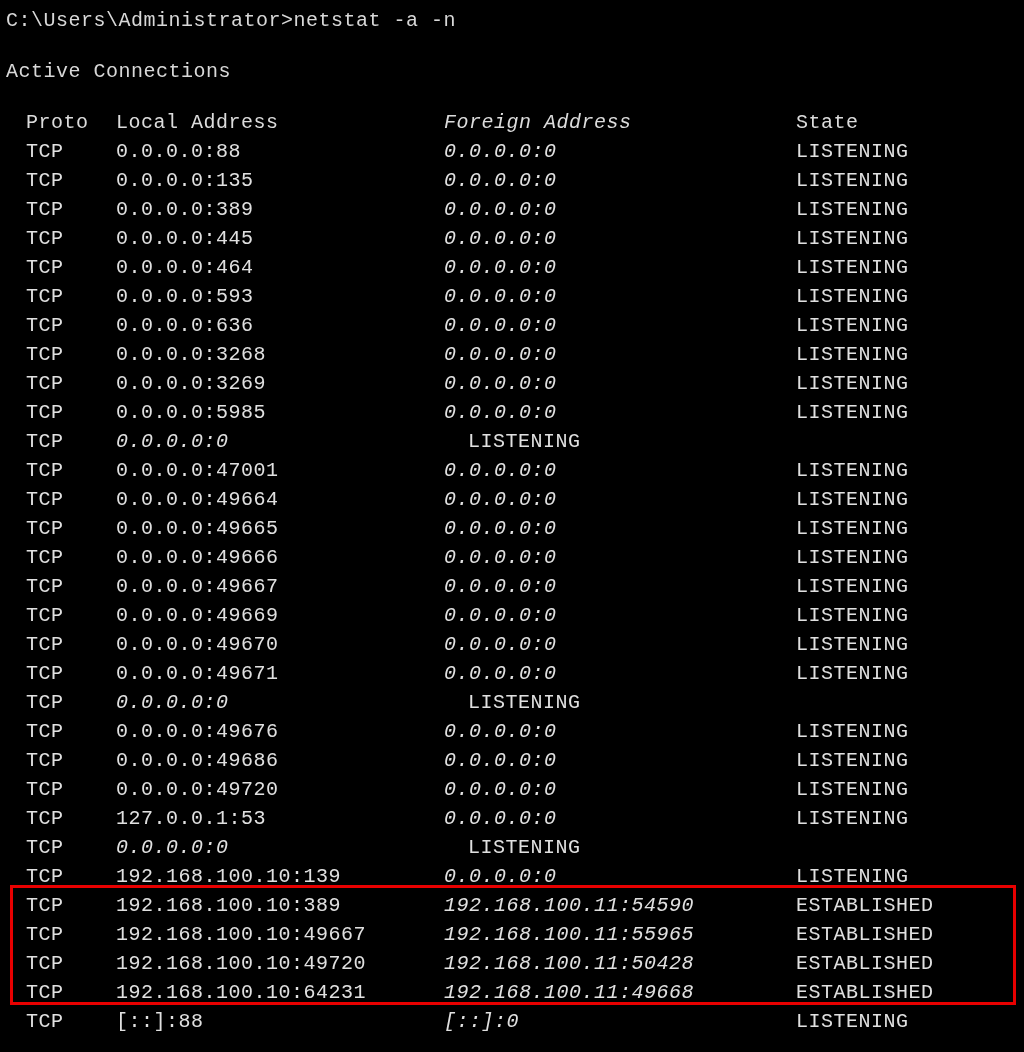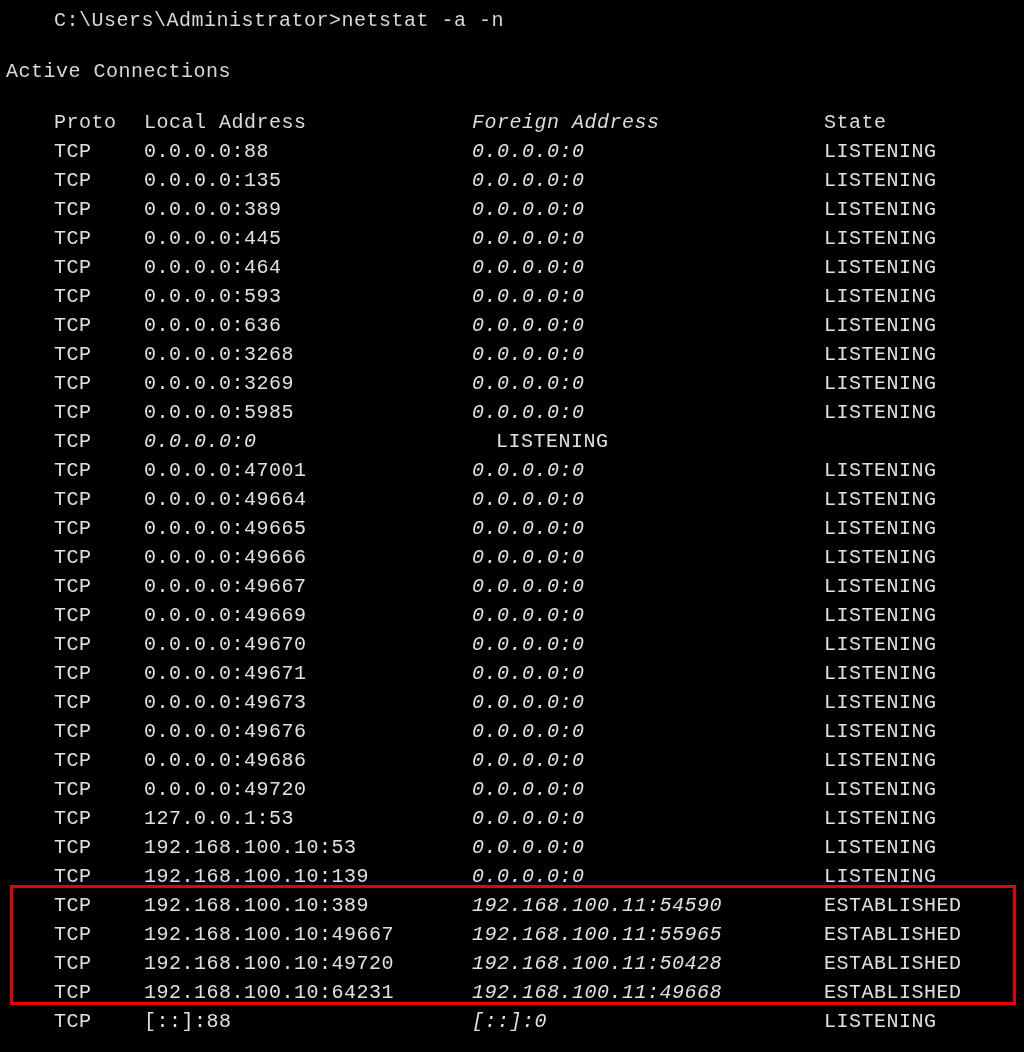--- a/index.html
+++ b/index.html
@@ -11,34 +11,32 @@
       line-height: 1.45;
       padding: 6px 0 6px 6px;
       width: 1024px;
       height: 1052px;
       overflow: hidden;
       letter-spacing: 0.5px;
     }
     .prompt-line {
       color: #d8d8d8;
       margin-bottom: 22px;
-      margin-left: 48px;
     }
     .section-title {
       color: #d8d8d8;
       margin-bottom: 22px;
     }
     .table {
       padding-left: 20px;
     }
     .row {
       display: flex;
       white-space: pre;
       position: relative;
-      margin-left: 28px;
     }
     .col-proto { width: 90px; flex-shrink: 0; }
     .col-local { width: 328px; flex-shrink: 0; }
     .col-foreign { width: 352px; flex-shrink: 0; font-style: italic; }
     .col-state { flex-shrink: 0; }
     .header-row .col-proto,
     .header-row .col-local,
     .header-row .col-foreign,
     .header-row .col-state { color: #dcdcdc; }
     .highlight-box {
@@ -78,26 +76,26 @@
       <div class="row"><span class="col-proto">TCP</span><span class="col-local">0.0.0.0:5985</span><span class="col-foreign">0.0.0.0:0</span><span class="col-state">LISTENING</span></div>
       <div class="row"><span class="col-proto">TCP</span><span class="col-foreign">0.0.0.0:0</span><span class="col-state">LISTENING</span></div>
       <div class="row"><span class="col-proto">TCP</span><span class="col-local">0.0.0.0:47001</span><span class="col-foreign">0.0.0.0:0</span><span class="col-state">LISTENING</span></div>
       <div class="row"><span class="col-proto">TCP</span><span class="col-local">0.0.0.0:49664</span><span class="col-foreign">0.0.0.0:0</span><span class="col-state">LISTENING</span></div>
       <div class="row"><span class="col-proto">TCP</span><span class="col-local">0.0.0.0:49665</span><span class="col-foreign">0.0.0.0:0</span><span class="col-state">LISTENING</span></div>
       <div class="row"><span class="col-proto">TCP</span><span class="col-local">0.0.0.0:49666</span><span class="col-foreign">0.0.0.0:0</span><span class="col-state">LISTENING</span></div>
       <div class="row"><span class="col-proto">TCP</span><span class="col-local">0.0.0.0:49667</span><span class="col-foreign">0.0.0.0:0</span><span class="col-state">LISTENING</span></div>
       <div class="row"><span class="col-proto">TCP</span><span class="col-local">0.0.0.0:49669</span><span class="col-foreign">0.0.0.0:0</span><span class="col-state">LISTENING</span></div>
       <div class="row"><span class="col-proto">TCP</span><span class="col-local">0.0.0.0:49670</span><span class="col-foreign">0.0.0.0:0</span><span class="col-state">LISTENING</span></div>
       <div class="row"><span class="col-proto">TCP</span><span class="col-local">0.0.0.0:49671</span><span class="col-foreign">0.0.0.0:0</span><span class="col-state">LISTENING</span></div>
-      <div class="row"><span class="col-proto">TCP</span><span class="col-local">0.0.0.0:49673</span><span class="col-foreign">0.0.0.0:0</span><span class="col-state">LISTENING</span></div>
+      <div class="row"><span class="col-proto">TCP</span><span class="col-foreign">0.0.0.0:0</span><span class="col-state">LISTENING</span></div>
       <div class="row"><span class="col-proto">TCP</span><span class="col-local">0.0.0.0:49676</span><span class="col-foreign">0.0.0.0:0</span><span class="col-state">LISTENING</span></div>
       <div class="row"><span class="col-proto">TCP</span><span class="col-local">0.0.0.0:49686</span><span class="col-foreign">0.0.0.0:0</span><span class="col-state">LISTENING</span></div>
       <div class="row"><span class="col-proto">TCP</span><span class="col-local">0.0.0.0:49720</span><span class="col-foreign">0.0.0.0:0</span><span class="col-state">LISTENING</span></div>
       <div class="row"><span class="col-proto">TCP</span><span class="col-local">127.0.0.1:53</span><span class="col-foreign">0.0.0.0:0</span><span class="col-state">LISTENING</span></div>
-      <div class="row"><span class="col-proto">TCP</span><span class="col-local">192.168.100.10:53</span><span class="col-foreign">0.0.0.0:0</span><span class="col-state">LISTENING</span></div>
+      <div class="row"><span class="col-proto">TCP</span><span class="col-foreign">0.0.0.0:0</span><span class="col-state">LISTENING</span></div>
       <div class="row"><span class="col-proto">TCP</span><span class="col-local">192.168.100.10:139</span><span class="col-foreign">0.0.0.0:0</span><span class="col-state">LISTENING</span></div>
       <div class="row"><span class="col-proto">TCP</span><span class="col-local">192.168.100.10:389</span><span class="col-foreign">192.168.100.11:54590</span><span class="col-state">ESTABLISHED</span></div>
       <div class="row"><span class="col-proto">TCP</span><span class="col-local">192.168.100.10:49667</span><span class="col-foreign">192.168.100.11:55965</span><span class="col-state">ESTABLISHED</span></div>
       <div class="row"><span class="col-proto">TCP</span><span class="col-local">192.168.100.10:49720</span><span class="col-foreign">192.168.100.11:50428</span><span class="col-state">ESTABLISHED</span></div>
       <div class="row"><span class="col-proto">TCP</span><span class="col-local">192.168.100.10:64231</span><span class="col-foreign">192.168.100.11:49668</span><span class="col-state">ESTABLISHED</span></div>
       <div class="row"><span class="col-proto">TCP</span><span class="col-local">[::]:88</span><span class="col-foreign">[::]:0</span><span class="col-state">LISTENING</span></div>
     </div>
 
   <div class="highlight-box" id="hl-box" style="top: 879px; left: 4px; width: 1006px; height: 120px;"></div>
 </div>

